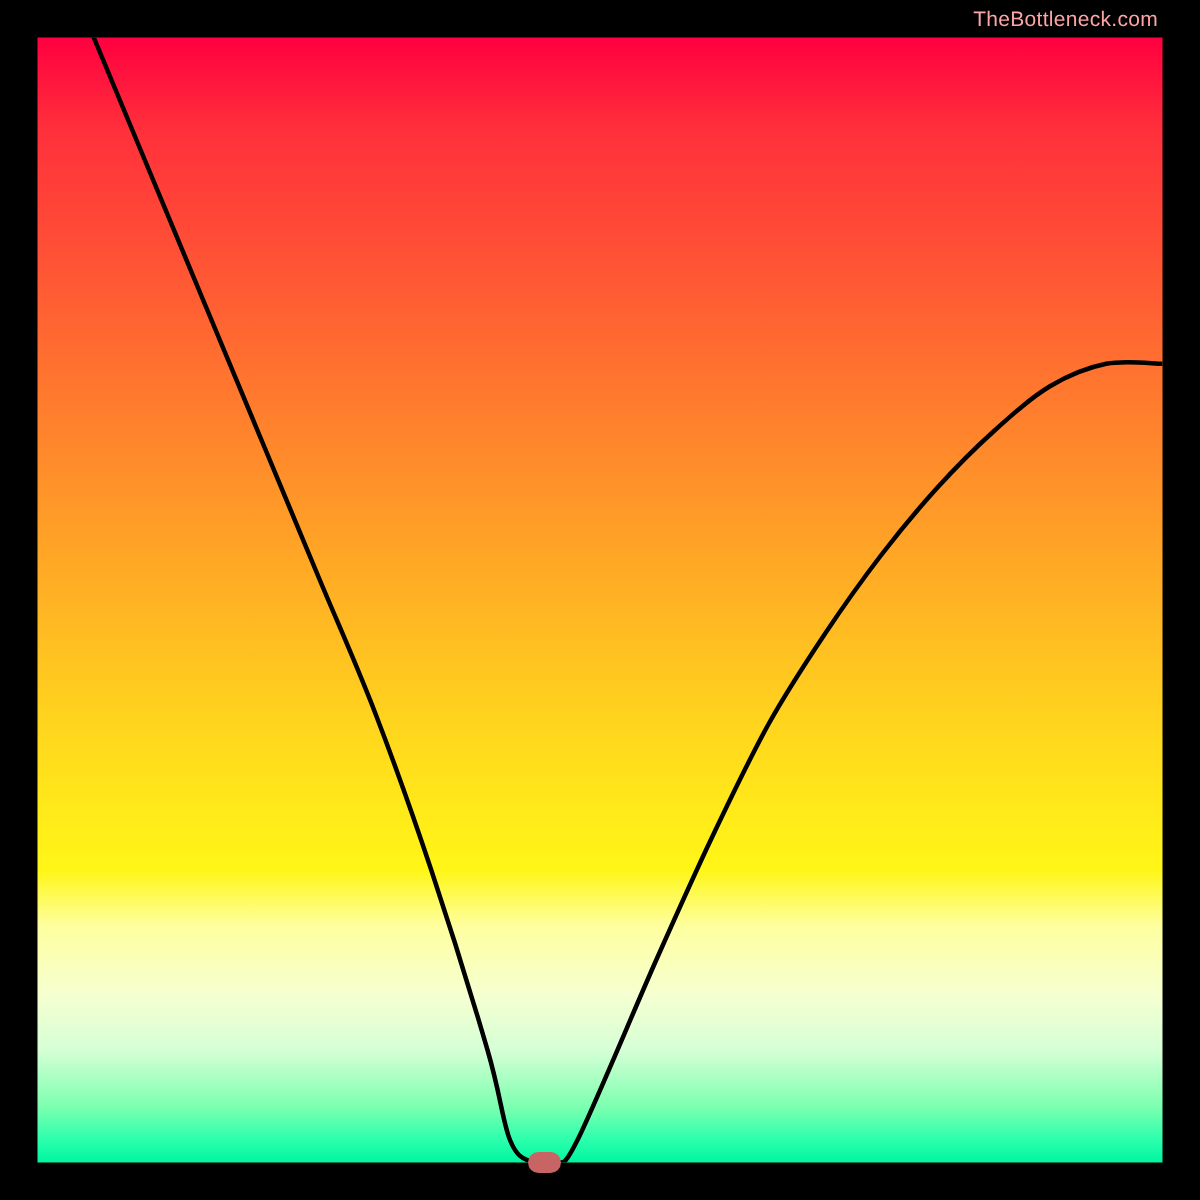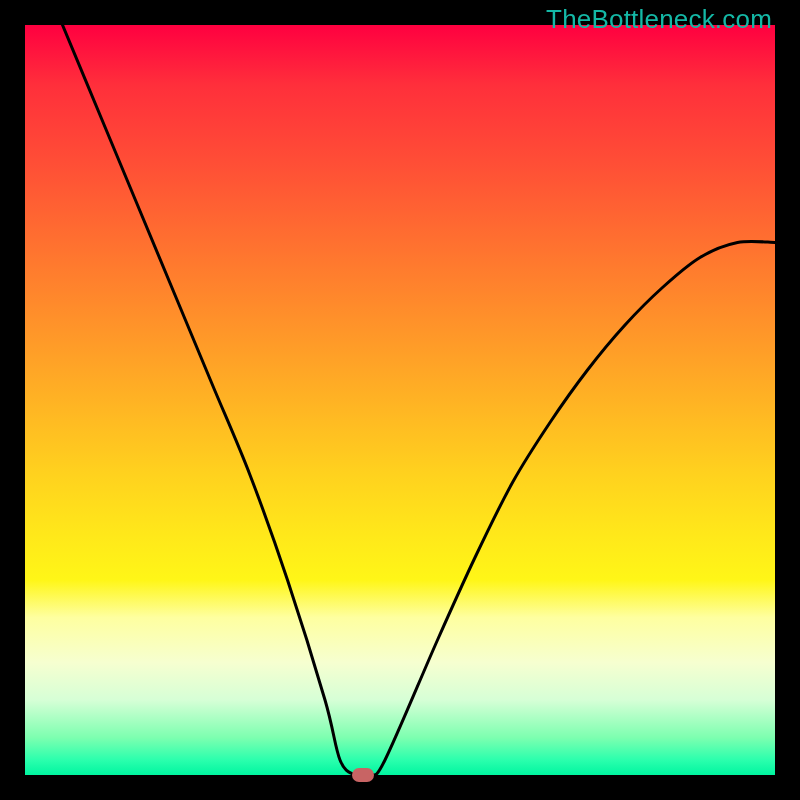--- a/index.html
+++ b/index.html
@@ -30,22 +30,22 @@
       #d6ffd6 90%,
       #7dffb0 95%,
       #2bffad 98%,
       #00f5a0 100%);
   }
   .watermark {
     position: absolute;
     top: 4px;
     right: 28px;
     font-family: Arial, Helvetica, sans-serif;
-    font-size: 26px;
-    color: #14b8a6;
+    font-size: 14px;
+    color: #fca5a5;
     font-weight: 500;
     letter-spacing: 0.2px;
   }
   svg.curve {
     position: absolute;
     left: 0;
     top: 0;
     width: 750px;
     height: 750px;
   }

